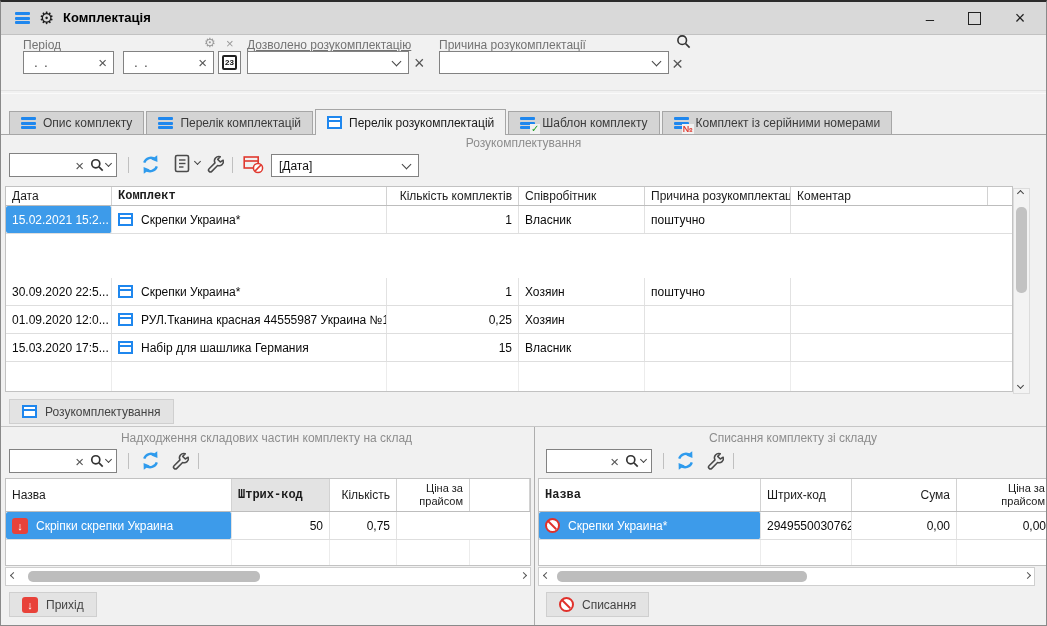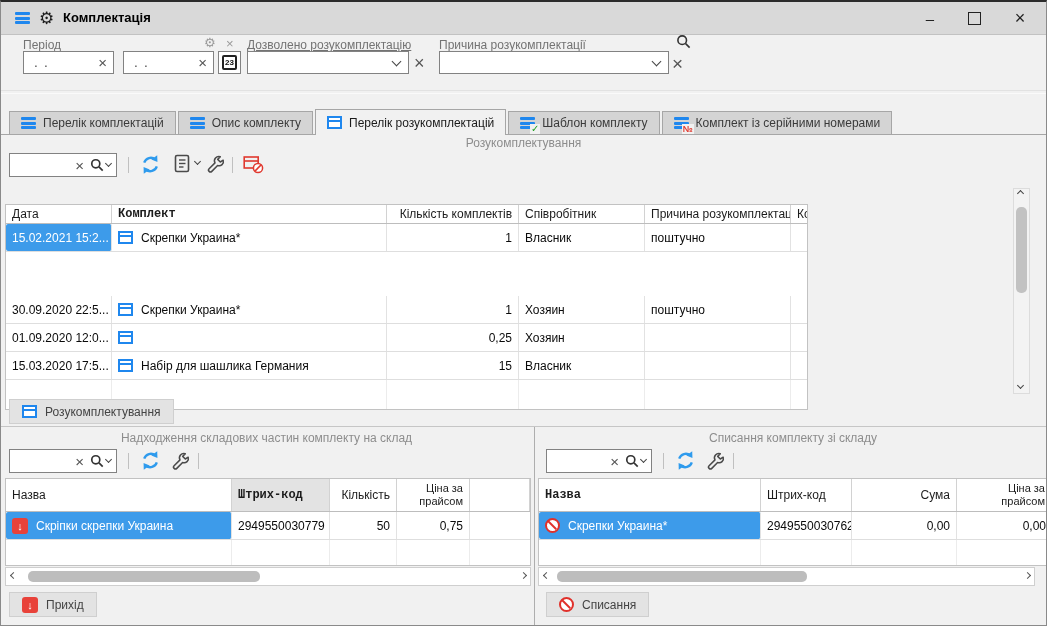--- a/index.html
+++ b/index.html
@@ -159,29 +159,29 @@
 
   <div class="groove"></div>
 
   <div class="tabbar">
     <div class="tab">
       <span class="hamb">
           <i></i>
           <i></i>
           <i></i>
         </span>
-      <span>Перелік комплектацій</span>
+      <span>Опис комплекту</span>
     </div>
     <div class="tab">
       <span class="hamb">
           <i></i>
           <i></i>
           <i></i>
         </span>
-      <span>Опис комплекту</span>
+      <span>Перелік комплектацій</span>
     </div>
     <div class="tab active">
       <span class="outl"></span>
       <span>Перелік розукомплектацій</span>
     </div>
     <div class="tab">
       <span class="icon-wrap">
         <span class="hamb">
             <i></i>
             <i></i>
@@ -232,22 +232,26 @@
   <svg class="toolicon" style="left:205px;top:152px;" width="20" height="20" viewBox="0 0 20 20">
     <path d="M17.2 6.2a4.3 4.3 0 0 1-5.6 5.3l-5.8 5.9a1.9 1.9 0 0 1-2.7-2.7l5.9-5.8A4.3 4.3 0 0 1 14.3 2.8l-2.6 2.6 2.6 2.6 2.9-1.8z" fill="none" stroke="#4a4a4a" stroke-width="1.5" stroke-linejoin="round"></path>
   </svg>
   <span class="sep" style="left:231px;top:155px;"></span>
   <svg class="toolicon" style="left:242px;top:153px;" width="21" height="19" viewBox="0 0 21 19">
     <rect x="1.2" y="2" width="14" height="11" fill="none" stroke="#e0392f" stroke-width="1.6"></rect>
     <line x1="1.2" y1="6" x2="15.2" y2="6" stroke="#e0392f" stroke-width="1.6"></line>
     <circle cx="15" cy="13" r="4.6" fill="#fff" stroke="#e0392f" stroke-width="1.5"></circle>
     <line x1="11.9" y1="16.1" x2="18.1" y2="9.9" stroke="#e0392f" stroke-width="1.5"></line>
   </svg>
-
-  <div class="tbl" style="left:4px;top:202px;width:803px;height:206px;">
+  <div class="tbox" style="left:270px;top:152px;width:148px;height:23px;">
+    <span class="val" style="color:#111;">[Дата]</span>
+    <span class="chev"></span>
+  </div>
+
+  <div class="tbl" style="left:4px;top:184px;width:1008px;height:206px;">
     <div class="grid thead" style="grid-template-columns:106px 275px 132px 126px 146px 197px;height:18px;">
       <div class="cell">Дата</div>
       <div class="cell b">Комплект</div>
       <div class="cell r">Кількість комплектів</div>
       <div class="cell">Співробітник</div>
       <div class="cell">Причина розукомплектації</div>
       <div class="cell">Коментар</div>
     </div>
 
     <div class="grid trow" style="grid-template-columns:106px 275px 132px 126px 146px 197px;height:27px;">
@@ -269,20 +273,21 @@
         </div>
       <div class="cell r">1</div>
       <div class="cell">Хозяин</div>
       <div class="cell">поштучно</div>
       <div class="cell"></div>
     </div>
     <div class="grid trow" style="grid-template-columns:106px 275px 132px 126px 146px 197px;height:27px;">
       <div class="cell">01.09.2020 12:0...</div>
       <div class="cell namecell">
           <span class="outl"></span>
+          <span>РУЛ.Тканина красная 44555987 Украина №1</span>
         </div>
       <div class="cell r">0,25</div>
       <div class="cell">Хозяин</div>
       <div class="cell"></div>
       <div class="cell"></div>
     </div>
     <div class="grid trow" style="grid-template-columns:106px 275px 132px 126px 146px 197px;height:27px;">
       <div class="cell">15.03.2020 17:5...</div>
       <div class="cell namecell">
           <span class="outl"></span>
@@ -346,21 +351,20 @@
       <div class="cell b" style="background:#e3e3e3;">Штрих-код</div>
       <div class="cell r">Кількість</div>
       <div class="cell hdr2">Ціна за прайсом</div>
       <div class="cell"></div>
     </div>
     <div class="grid trow" style="grid-template-columns:226px 98px 67px 73px 1fr;height:27px;">
       <div class="cell sel namecell">
         <span class="redbox">↓</span>
         <span>Скріпки скрепки Украина</span>
       </div>
-      <div class="cell">2949550030779</div>
       <div class="cell r">50</div>
       <div class="cell r">0,75</div>
       <div class="cell"></div>
     </div>
     <div class="grid" style="grid-template-columns:226px 98px 67px 73px 1fr;height:27px;">
       <div class="cell" style="border-color:#ececec;"></div>
         <div class="cell" style="border-color:#ececec;"></div>
       <div class="cell" style="border-color:#ececec;"></div>
         <div class="cell" style="border-color:#ececec;"></div>
       <div class="cell"></div>

